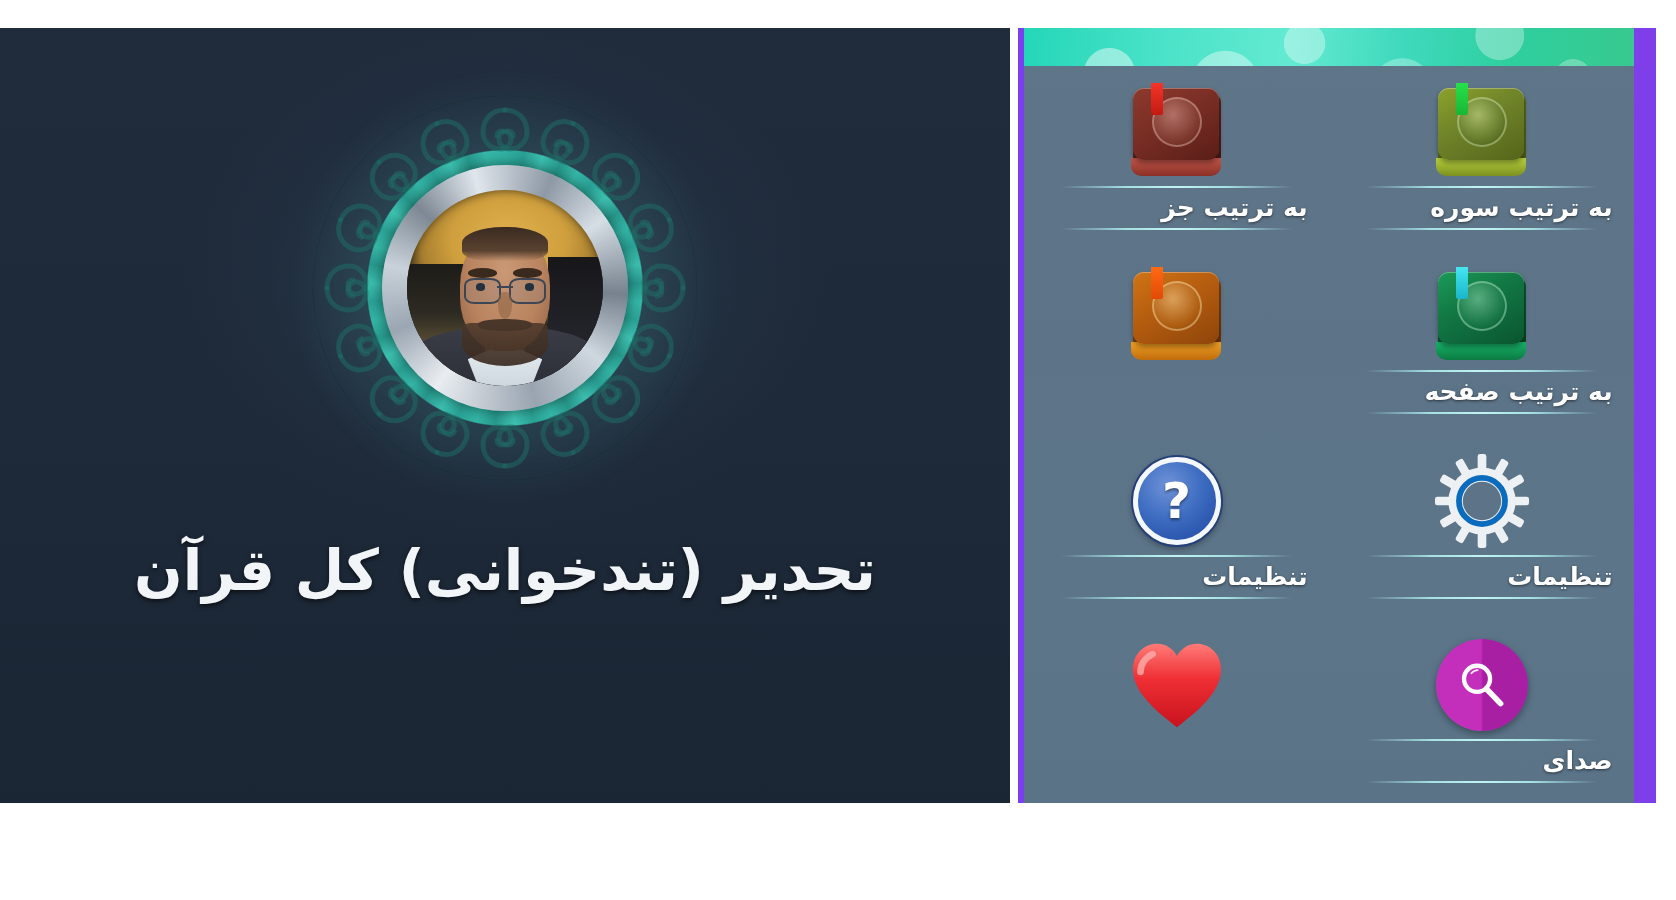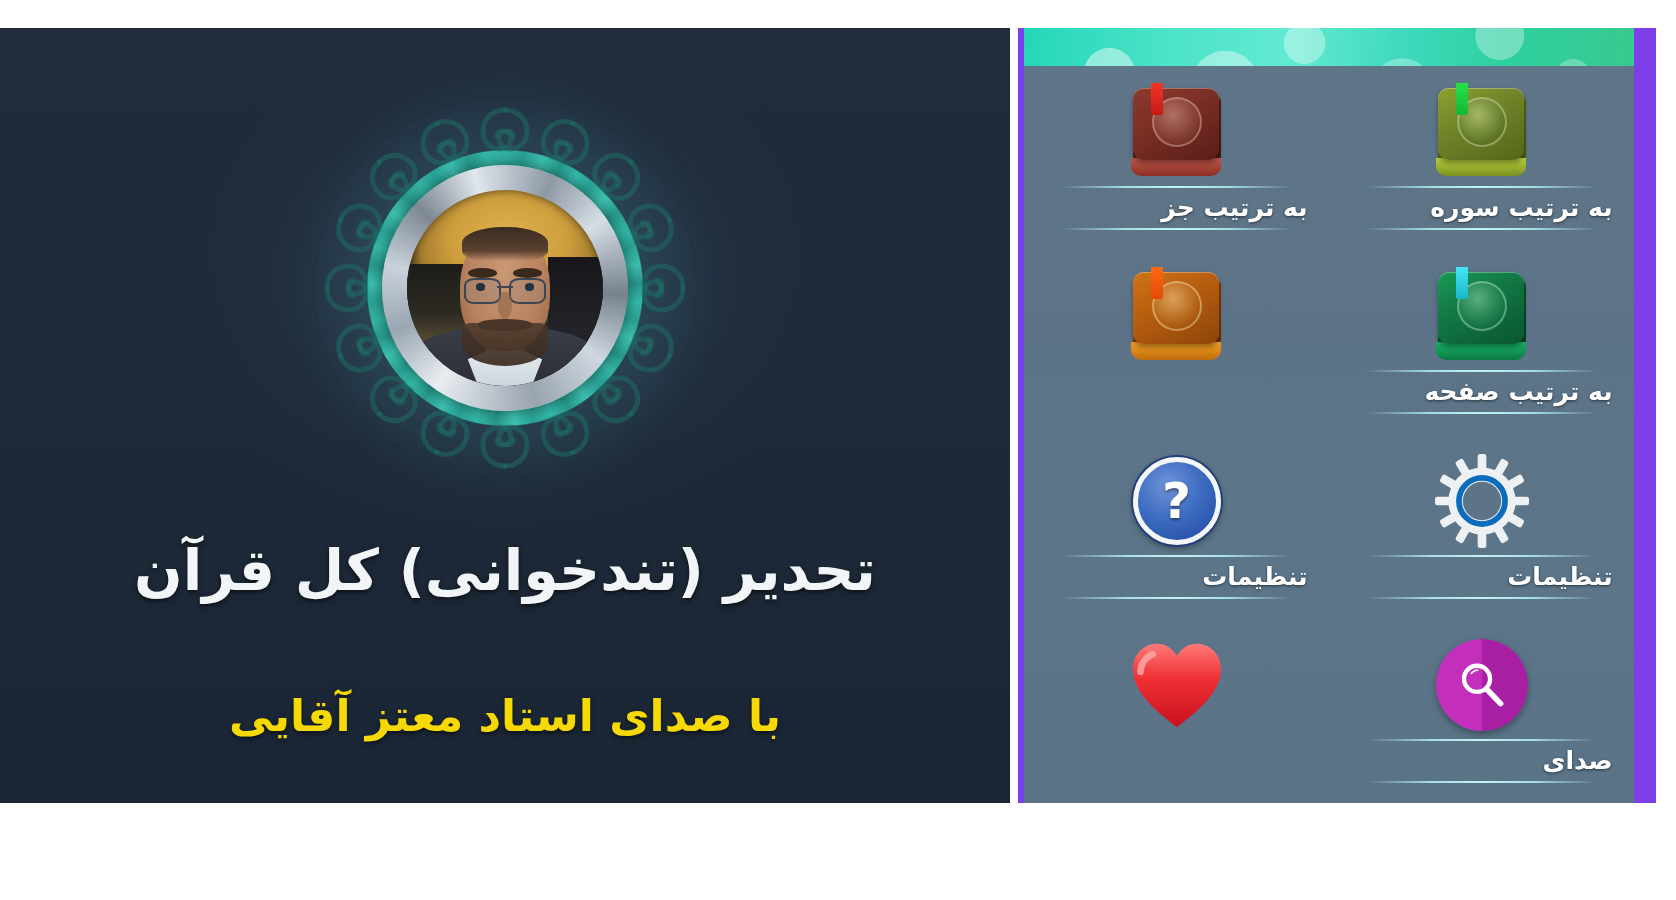--- a/index.html
+++ b/index.html
@@ -309,21 +309,20 @@
         <div class="ph-bridge"></div>
         <div class="ph-eye l"></div>
           <div class="ph-eye r"></div>
         <div class="ph-nose"></div>
         <div class="ph-mous"></div>
         <div class="ph-beard"></div>
       </div>
     </div>
 
     <div id="title-main">تحدیر (تندخوانی) کل قرآن</div>
-    <div id="title-sub">با صدای استاد معتز آقایی</div>
   </div>
 
   <div id="right-panel">
     <div id="panel-header"></div>
     <div id="grid">
         <div class="cell">
           <div class="cell-icon">
             <div class="book b-olive">
               <div class="book-back"></div>
               <div class="book-pages"></div>

